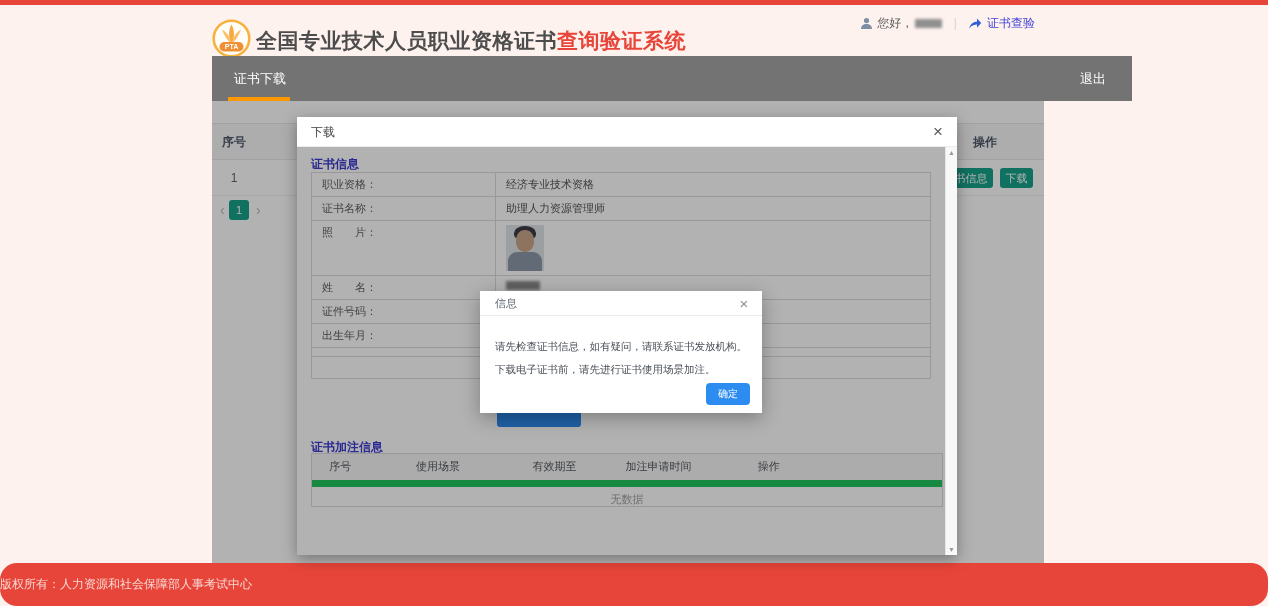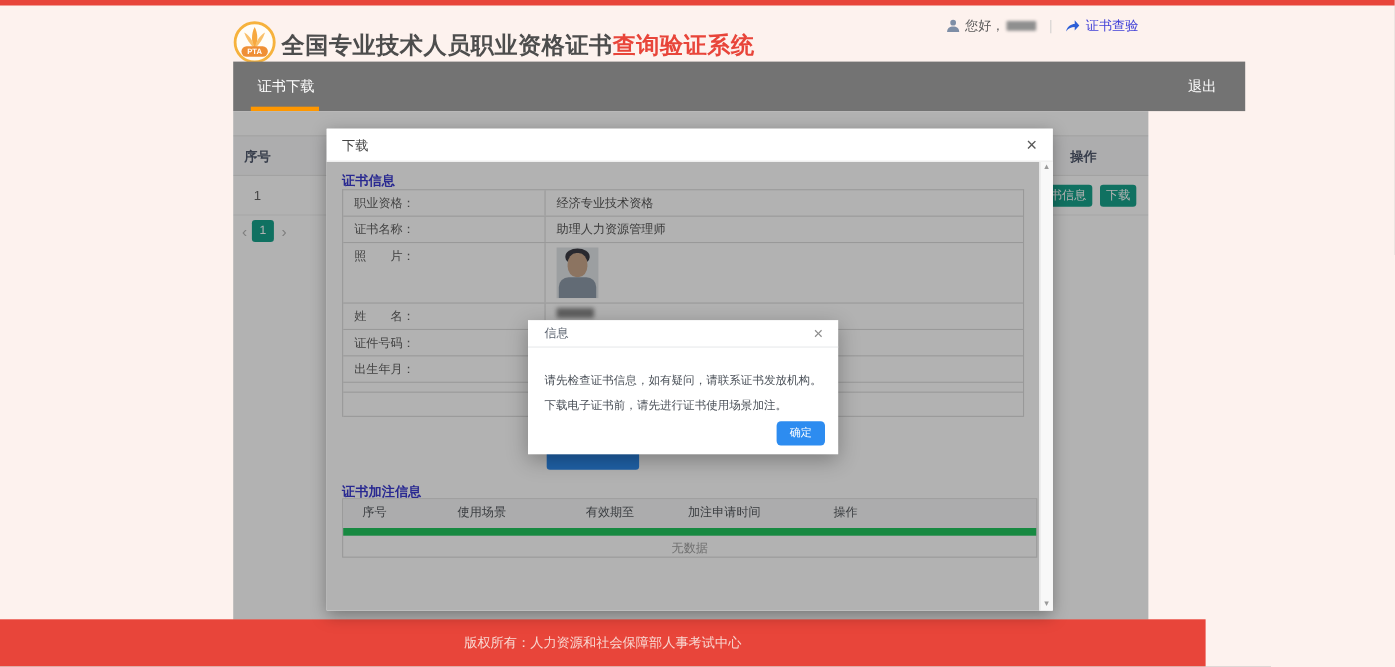--- a/index.html
+++ b/index.html
@@ -39,21 +39,21 @@
   .btn-certinfo { left:726px; width:55px; }
   .btn-dl { left:788px; width:33px; }
   .bg-pg { position:absolute; left:0; top:99px; width:200px; height:22px; }
   .pg-prev { position:absolute; left:8px; top:0; line-height:20px; color:#b7b7b7; font-size:14px; cursor:pointer; }
   .pg-cur { position:absolute; left:17px; top:0; width:20px; height:20px; line-height:20px; background:#17a28b; color:#fff; font-size:11px; text-align:center; border-radius:3px; cursor:pointer; }
   .pg-next { position:absolute; left:44px; top:0; line-height:20px; color:#b7b7b7; font-size:14px; cursor:pointer; }
 
   .overlay-main { left:212px; top:101px; width:832px; height:462px; background:rgba(0,0,0,.3); z-index:5; }
 
   
-  .footer { left:0; top:563px; width:1096px; height:43px; background:#e8453a; color:#f8d8d2; font-size:12px; text-align:center; line-height:43px; z-index:2; }
+  .footer { left:0; top:563px; width:1268px; height:43px; background:#e8453a; color:#f8d8d2; font-size:12px; line-height:43px; z-index:2;border-radius:17px; }
 
   
   .dl-modal { left:297px; top:117px; width:660px; height:438px; background:#fff; box-shadow:0 4px 14px rgba(0,0,0,.35); z-index:10; }
   .dl-titlebar { position:absolute; left:0; top:0; width:660px; height:30px; background:#fff; border-bottom:1px solid #ececec; z-index:7; }
   .dl-title { position:absolute; left:14px; top:0; line-height:30px; font-size:12px; color:#444; }
   .dl-close { position:absolute; right:8px; top:0; width:22px; line-height:30px; font-size:17px; color:#595959; text-align:center; cursor:pointer; }
   .dl-body { position:absolute; left:0; top:30px; width:660px; height:408px; background:#fff; z-index:1; }
 
   .sec-title { position:absolute; left:14px; font-size:12px; font-weight:bold; color:#3b3bd0; }
   .sec1 { top:9px; }

